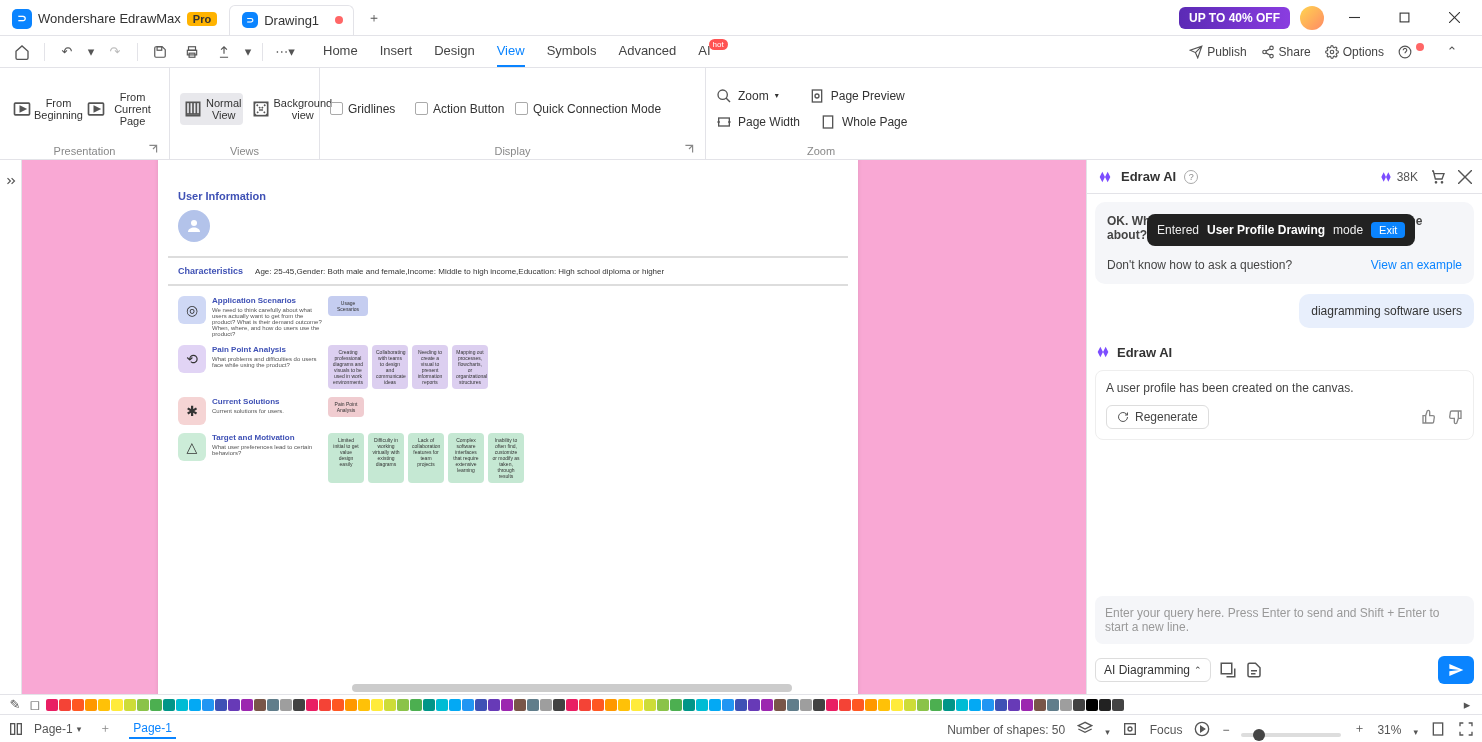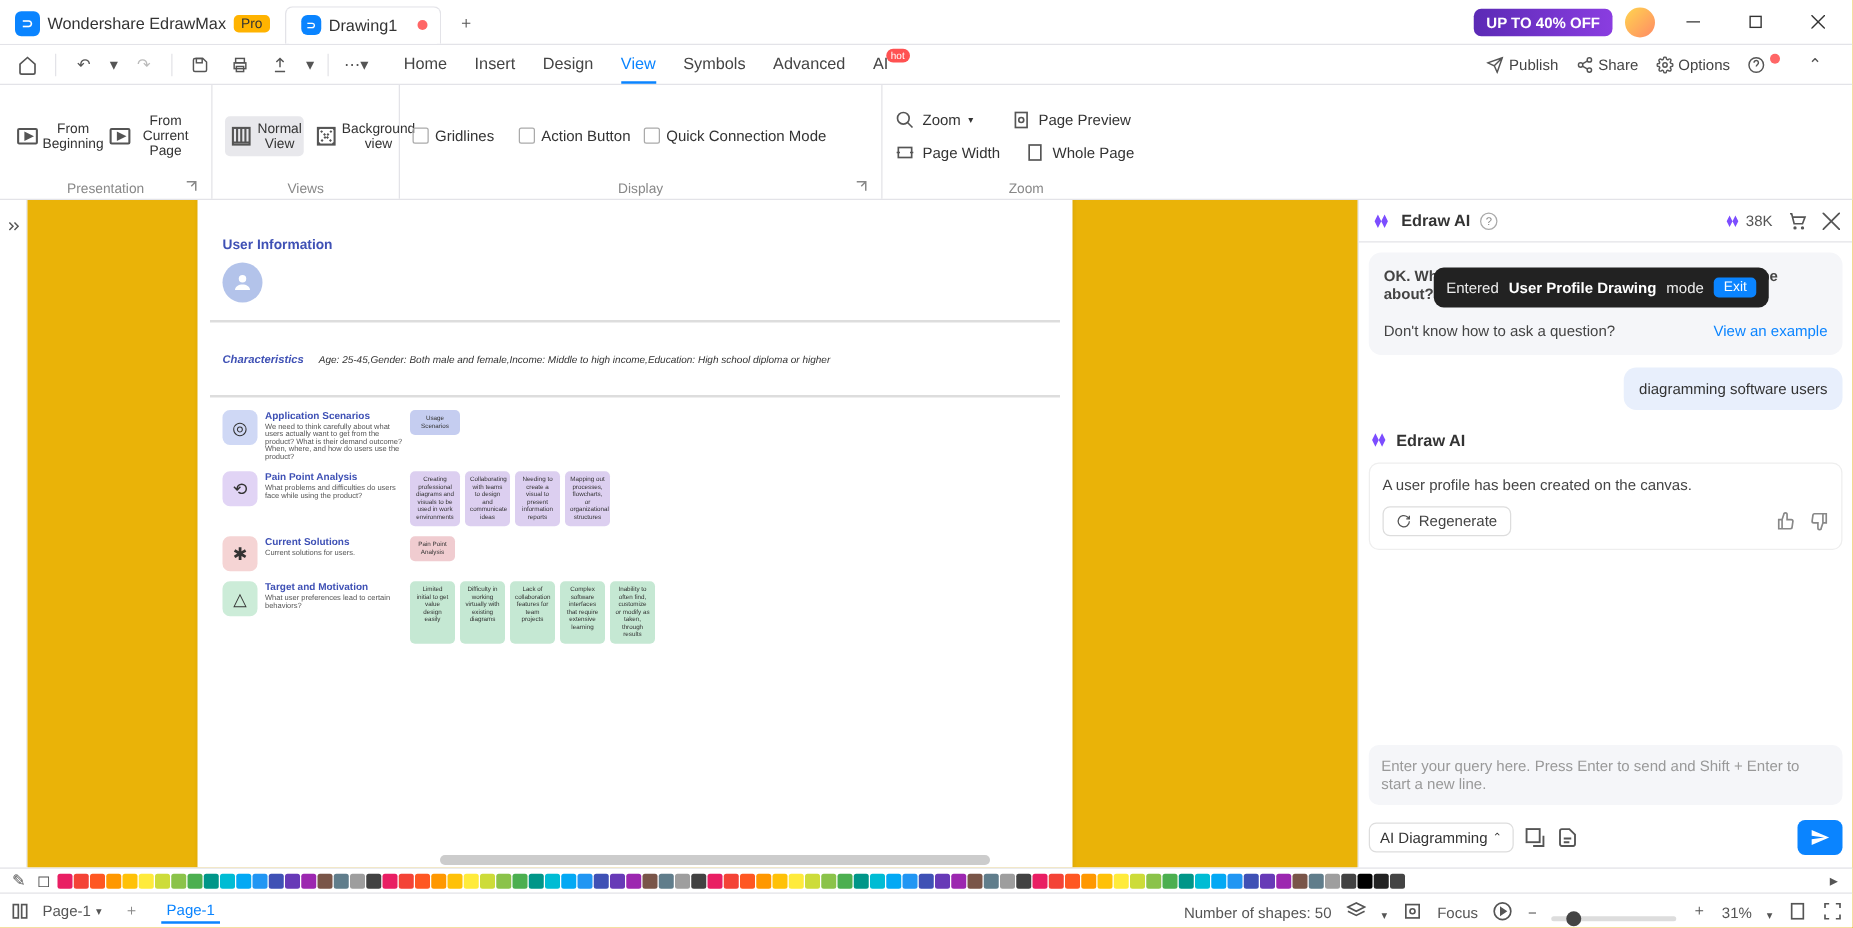--- a/index.html
+++ b/index.html
@@ -2,21 +2,21 @@
 <html><head>
 <meta charset="utf-8">
 <style>
 * { box-sizing: border-box; margin: 0; padding: 0; font-family: -apple-system, "Segoe UI", Arial, sans-serif; }
 body { width: 1482px; height: 742px; background: #f5f5f7; overflow: hidden; display: flex; flex-direction: column; font-size: 13px; color: #333; }
 .titlebar { height: 36px; background: #fff; display: flex; align-items: center; border-bottom: 1px solid #e3e3e8; position: relative; }
 .app-tab { display: flex; align-items: center; padding: 0 12px; height: 100%; gap: 6px; }
 .app-tab.active { background: #fff; border-top: 2px solid transparent; }
 .app-tab.doc { background: #fff; border-radius: 6px 6px 0 0; margin-top: 4px; height: 30px; padding-right: 10px; border: 1px solid #e3e3e8; border-bottom: none; }
 .app-logo { width: 20px; height: 20px; background: #0a84ff; border-radius: 5px; display: flex; align-items: center; justify-content: center; color: #fff; font-weight: bold; font-size: 11px; }
-.pro-badge { background: #ffb300; color: #333; font-size: 11px; padding: 1px 6px; border-radius: 4px; font-weight: normal; }
+.pro-badge { background: #ffb300; color: #333; font-size: 11px; padding: 1px 6px; border-radius: 4px; font-weight: bold; }
 .unsaved-dot { width: 8px; height: 8px; background: #f66; border-radius: 50%; margin-left: 10px; }
 .add-tab { width: 24px; height: 24px; display: flex; align-items: center; justify-content: center; color: #555; margin-left: 8px; }
 .title-right { margin-left: auto; display: flex; align-items: center; gap: 10px; padding-right: 8px; }
 .promo { background: linear-gradient(90deg,#5b2ab5,#8a3de0); color: #fff; font-weight: bold; font-size: 12px; padding: 4px 10px; border-radius: 6px; }
 .win-btn { width: 40px; height: 30px; display: flex; align-items: center; justify-content: center; color: #333; }
 .win-btn svg { width: 11px; height: 11px; }
 .reward-icon { width: 24px; height: 24px; background: linear-gradient(135deg,#ffd54f,#ff8a65); border-radius: 50%; }
 
 .toolbar { height: 32px; background: #fff; display: flex; align-items: center; border-bottom: 1px solid #e3e3e8; padding: 0 8px; gap: 4px; }
 .tb-btn { width: 28px; height: 26px; display: flex; align-items: center; justify-content: center; color: #555; border-radius: 4px; }
@@ -39,28 +39,28 @@
 .big-btn .ico { width: 22px; height: 22px; display: flex; align-items: center; justify-content: center; }
 .check-row { display: flex; align-items: center; gap: 5px; font-size: 12px; color: #333; padding: 3px 0; width: 130px; }
 .check-row.narrow { width: 85px; }
 .check-box { width: 13px; height: 13px; border: 1px solid #aaa; border-radius: 2px; display: flex; align-items: center; justify-content: center; }
 .check-box.on { background: #0a84ff; border-color: #0a84ff; }
 .check-box.on::after { content: "✓"; color: #fff; font-size: 9px; }
 .zoom-item { display: flex; align-items: center; gap: 6px; font-size: 12px; }
 
 .workspace { flex: 1; display: flex; overflow: hidden; }
 .side-collapse { width: 22px; background: #fff; border-right: 1px solid #e3e3e8; display: flex; align-items: flex-start; justify-content: center; padding-top: 14px; }
-.canvas-wrap { flex: 1; background: #eab308; position: relative; overflow: hidden; }
+.canvas-wrap { flex: 1; background: #f9a8d4; position: relative; overflow: hidden; }
 .canvas { position: absolute; left: 136px; top: -10px; width: 700px; height: 700px; background: #fff; box-shadow: 0 0 4px rgba(0,0,0,.1); }
 .canvas-inner { padding: 40px 10px 10px 10px; }
 
 .up-title { color: #3f51b5; font-weight: bold; font-size: 11px; margin-left: 10px; }
 .avatar { width: 32px; height: 32px; background: #b3c3ea; border-radius: 50%; margin: 8px 0 14px 10px; display: flex; align-items: center; justify-content: center; }
 .avatar svg { width: 18px; height: 18px; }
-.char-row { border-top: 2px solid #ddd; border-bottom: 2px solid #ddd; padding: 24px 10px; display: flex; align-items: center; gap: 12px; margin-bottom: 10px; font-style: italic; }
+.char-row { border-top: 2px solid #ddd; border-bottom: 2px solid #ddd; padding: 8px 10px; display: flex; align-items: center; gap: 12px; margin-bottom: 10px; }
 .char-label { color: #3f51b5; font-weight: bold; font-size: 9px; }
 .char-text { font-size: 8px; color: #333; }
 .info-section { display: flex; gap: 6px; margin: 0 10px 8px; align-items: flex-start; }
 .icon-box { width: 28px; height: 28px; border-radius: 6px; display: flex; align-items: center; justify-content: center; flex-shrink: 0; font-size: 14px; }
 .ib1 { background: #cfd8f5; }
 .ib2 { background: #e1d4f5; }
 .ib3 { background: #f5d4d4; }
 .ib4 { background: #ccecd8; }
 .sec-body { flex-shrink: 0; width: 110px; }
 .sec-title { color: #3f51b5; font-weight: bold; font-size: 8px; }

